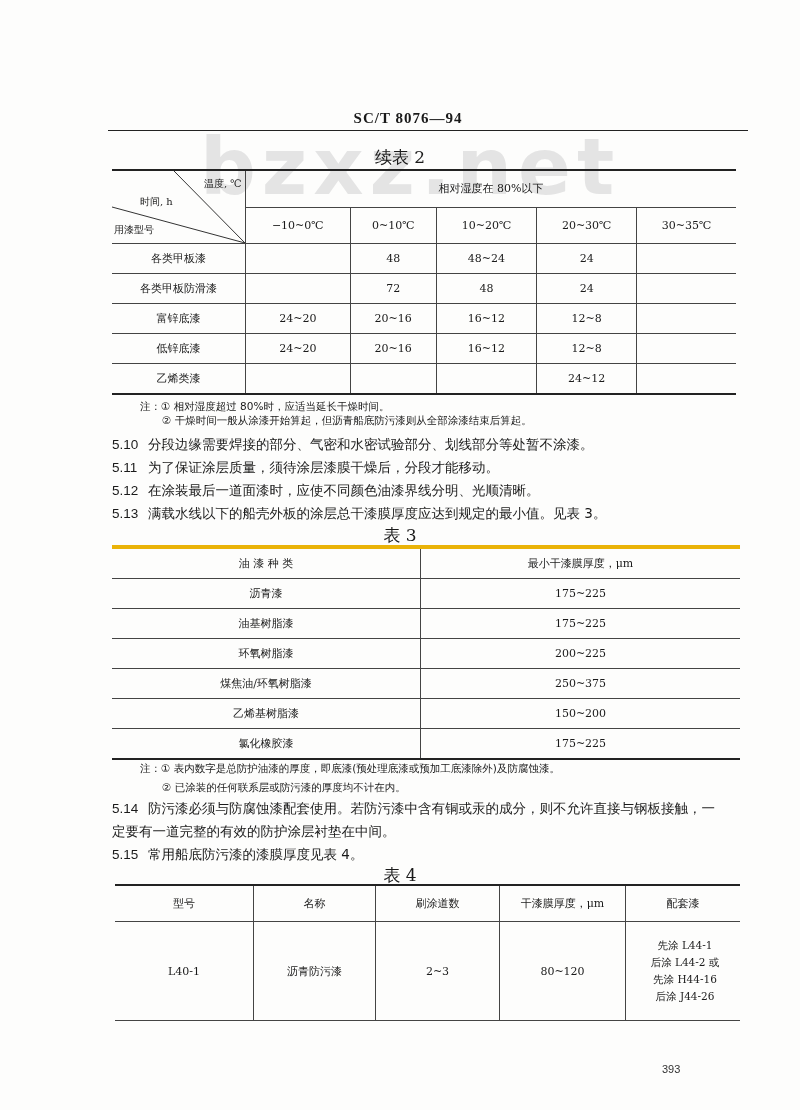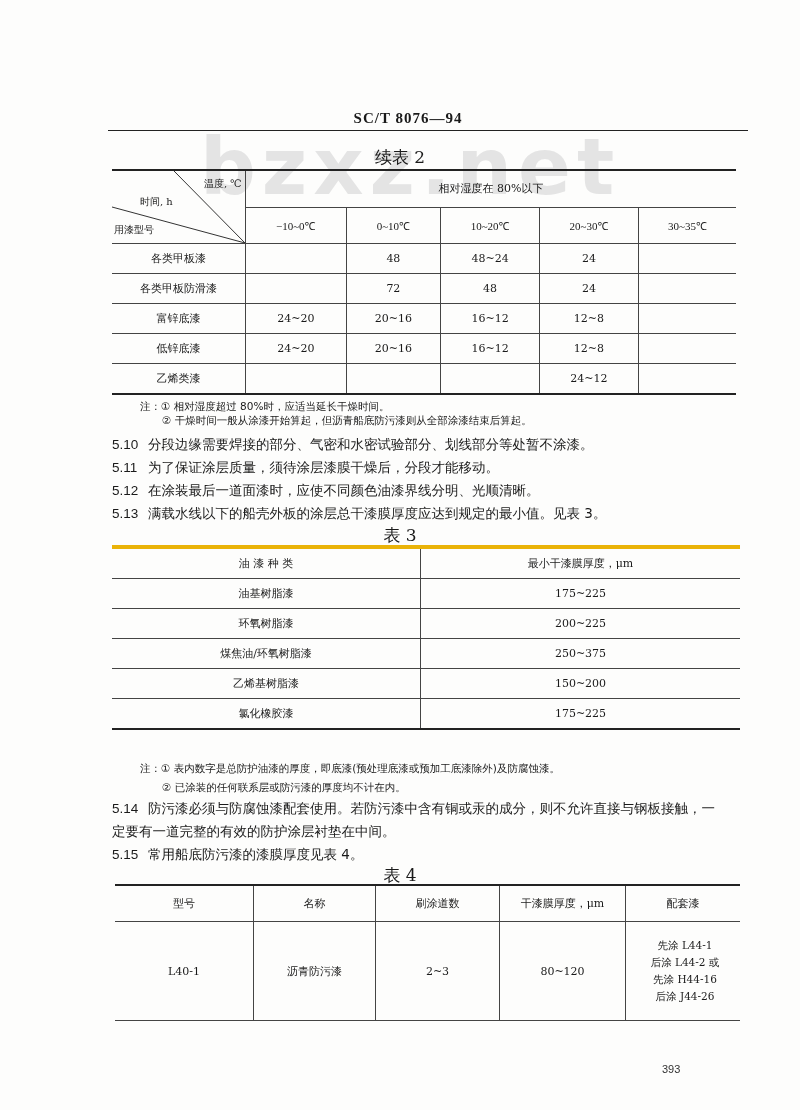--- a/index.html
+++ b/index.html
@@ -65,21 +65,21 @@
           <line x1="62" y1="0" x2="133" y2="72" stroke="#333" stroke-width="1"></line>
           <line x1="0" y1="36" x2="133" y2="72" stroke="#333" stroke-width="1"></line>
         </svg>
         <span class="l1">温度, ℃</span>
         <span class="l2">时间, h</span>
         <span class="l3">用漆型号</span>
       </div>
     </th>
     <th class="last" colspan="5" style="height:35px;">相对湿度在 80%以下</th>
   </tr>
-  <tr style="height:36px;font-family:Liberation Serif, serif;">
+  <tr style="height:36px;">
     <th>−10~0℃</th>
     <th>0~10℃</th>
     <th>10~20℃</th>
     <th>20~30℃</th>
     <th class="last">30~35℃</th>
   </tr>
   <tr style="height:30px;">
     <td class="first">各类甲板漆</td>
     <td></td>
     <td>48</td>
@@ -138,20 +138,24 @@
   <span class="num">5.13</span><span>满载水线以下的船壳外板的涂层总干漆膜厚度应达到规定的最小值。见表 3。</span>
 </div>
 
 <div class="abs caption" style="top:524px;">表 3</div>
 
 <table class="tbl3">
   <tbody>
       <tr>
     <th class="sep" style="width:308px;">油 漆 种 类</th>
     <th>最小干漆膜厚度，μm</th>
+  </tr>
+  <tr>
+    <td class="sep">沥青漆</td>
+    <td>175~225</td>
   </tr>
   <tr>
     <td class="sep">油基树脂漆</td>
     <td>175~225</td>
   </tr>
   <tr>
     <td class="sep">环氧树脂漆</td>
     <td>200~225</td>
   </tr>
   <tr>

